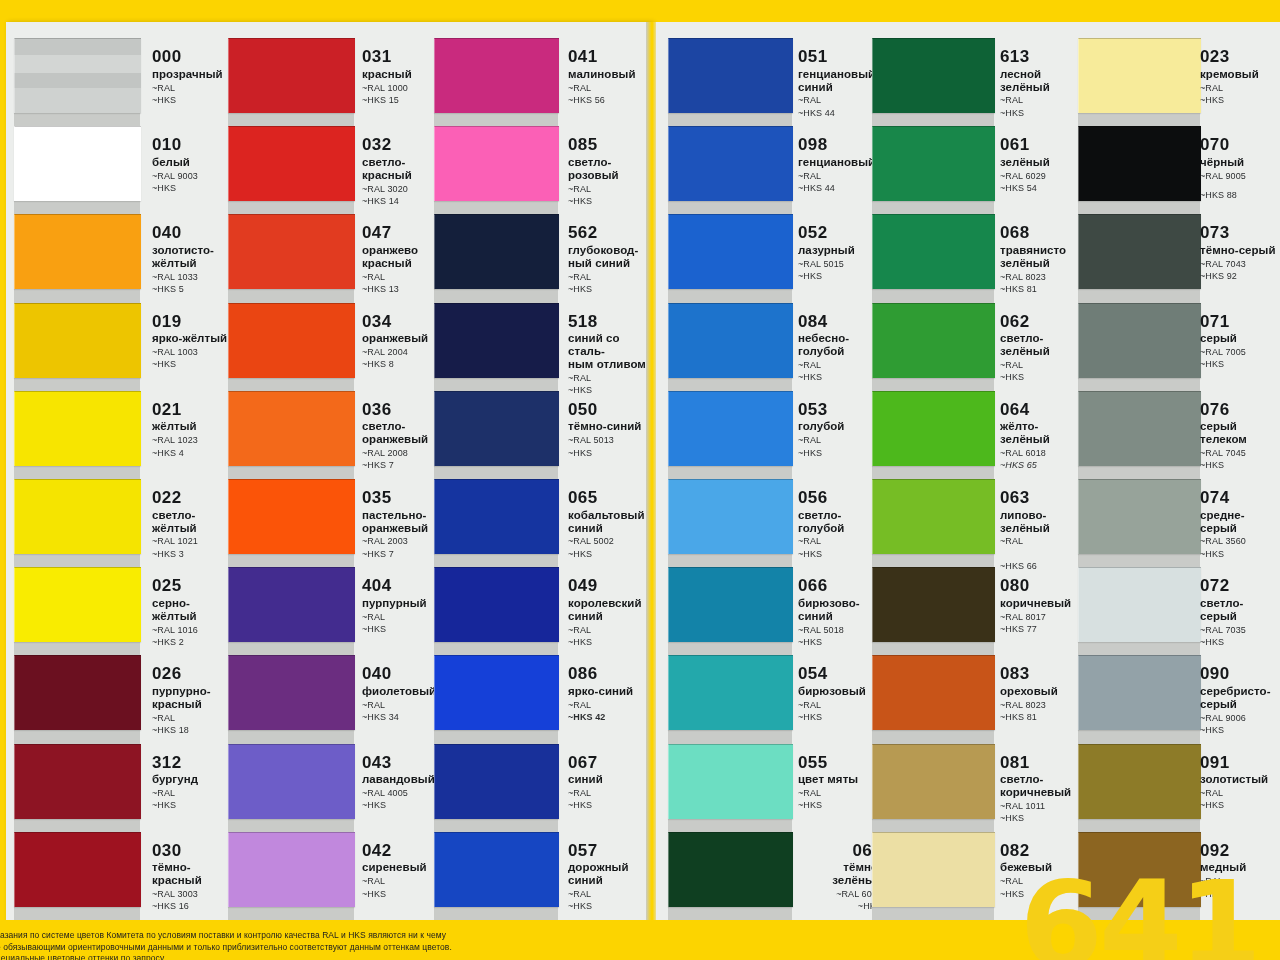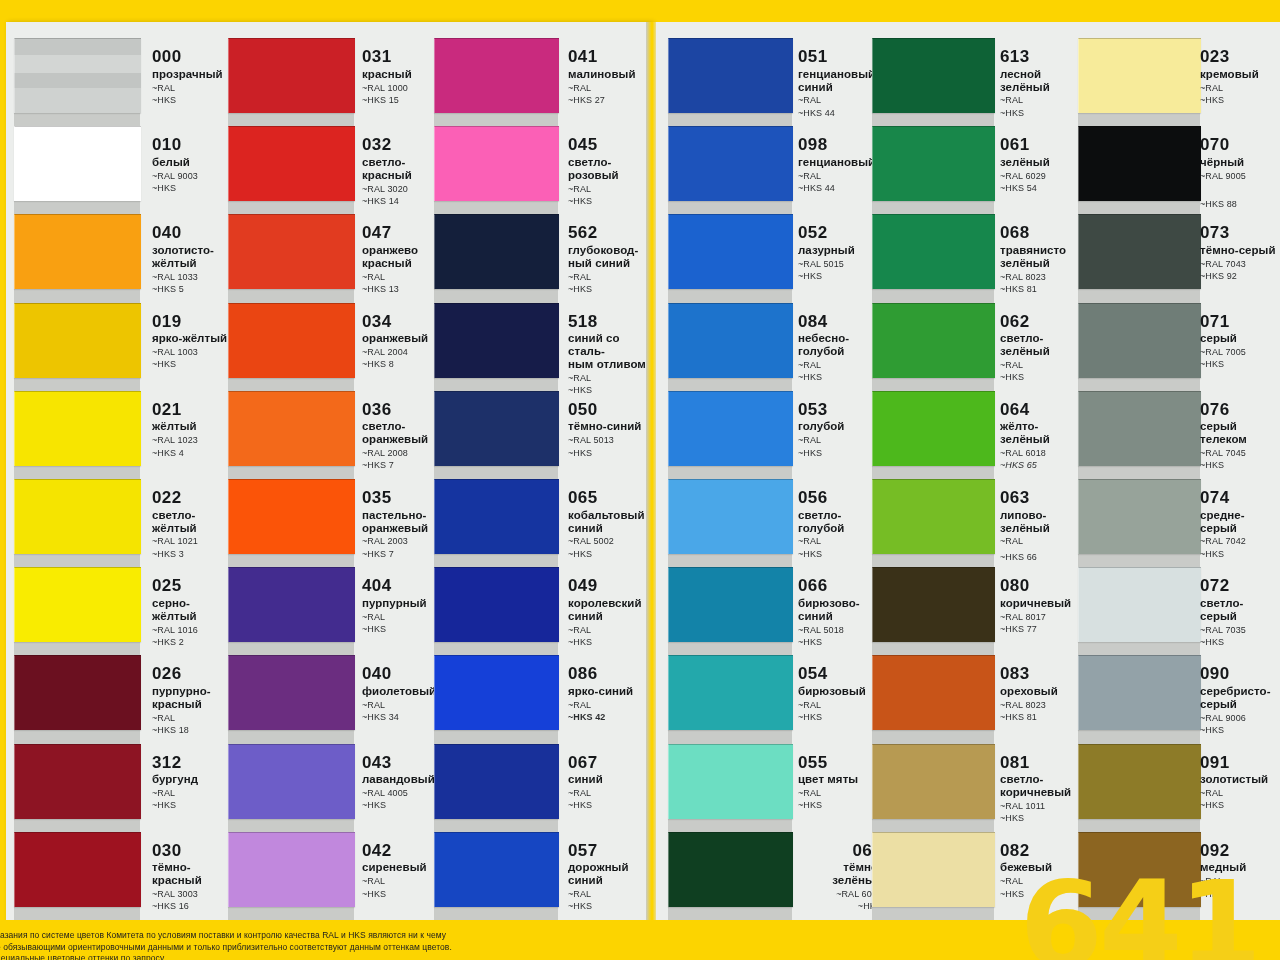--- a/index.html
+++ b/index.html
@@ -250,26 +250,26 @@
         <div class="cname">сиреневый</div>
         <div class="ref">~RAL</div>
         <div class="ref" style="margin-top: 1px;">~HKS</div>
       </div>
       <div class="gapstrip" style="left: 434px; width: 124px; top: 112px; height: 14.2px;"></div>
       <div class="swatch" style="left: 434px; top: 38px; width: 124px; height: 74px; background: rgb(201, 42, 126);"></div>
       <div class="label" style="left: 568px; top: 48px; width: 88px;">
         <div class="code">041</div>
         <div class="cname">малиновый</div>
         <div class="ref">~RAL</div>
-        <div class="ref" style="margin-top: 1px;">~HKS 27</div>
+        <div class="ref" style="margin-top: 1px;">~HKS 56</div>
       </div>
       <div class="gapstrip" style="left: 434px; width: 124px; top: 200.2px; height: 14.2px;"></div>
       <div class="swatch" style="left: 434px; top: 126.2px; width: 124px; height: 74px; background: rgb(251, 96, 182);"></div>
       <div class="label" style="left: 568px; top: 136.2px; width: 88px;">
-        <div class="code">045</div>
+        <div class="code">085</div>
         <div class="cname">светло-<br>розовый</div>
         <div class="ref">~RAL</div>
         <div class="ref" style="margin-top: 1px;">~HKS</div>
       </div>
       <div class="gapstrip" style="left: 434px; width: 124px; top: 288.4px; height: 14.2px;"></div>
       <div class="swatch" style="left: 434px; top: 214.4px; width: 124px; height: 74px; background: rgb(20, 31, 59);"></div>
       <div class="label" style="left: 568px; top: 224.4px; width: 88px;">
         <div class="code">562</div>
         <div class="cname">глубоковод-<br>ный синий</div>
         <div class="ref">~RAL</div>
@@ -450,21 +450,21 @@
         <div class="cname">жёлто-<br>зелёный</div>
         <div class="ref">~RAL 6018</div>
         <div class="ref" style="margin-top: 1px; font-style: italic;">~HKS 65</div>
       </div>
       <div class="gapstrip" style="left: 872px; width: 122px; top: 553px; height: 14.2px;"></div>
       <div class="swatch" style="left: 872px; top: 479px; width: 122px; height: 74px; background: rgb(118, 189, 37);"></div>
       <div class="label" style="left: 1000px; top: 489px; width: 82px;">
         <div class="code">063</div>
         <div class="cname">липово-<br>зелёный</div>
         <div class="ref">~RAL</div>
-        <div class="ref" style="margin-top: 4px;">~HKS 66</div>
+        <div class="ref" style="margin-top: 13px;">~HKS 66</div>
       </div>
       <div class="gapstrip" style="left: 872px; width: 122px; top: 641.2px; height: 14.2px;"></div>
       <div class="swatch" style="left: 872px; top: 567.2px; width: 122px; height: 74px; background: rgb(58, 49, 24);"></div>
       <div class="label" style="left: 1000px; top: 577.2px; width: 82px;">
         <div class="code">080</div>
         <div class="cname">коричневый</div>
         <div class="ref">~RAL 8017</div>
         <div class="ref" style="margin-top: 1px;">~HKS 77</div>
       </div>
       <div class="gapstrip" style="left: 872px; width: 122px; top: 729.4px; height: 14.2px;"></div>
@@ -498,21 +498,21 @@
         <div class="cname">кремовый</div>
         <div class="ref">~RAL</div>
         <div class="ref" style="margin-top: 1px;">~HKS</div>
       </div>
       <div class="gapstrip" style="left: 1078px; width: 122px; top: 200.2px; height: 14.2px;"></div>
       <div class="swatch" style="left: 1078px; top: 126.2px; width: 122px; height: 74px; background: rgb(12, 13, 14);"></div>
       <div class="label" style="left: 1200px; top: 136.2px; width: 80px;">
         <div class="code">070</div>
         <div class="cname">чёрный</div>
         <div class="ref">~RAL 9005</div>
-        <div class="ref" style="margin-top: 17px;">~HKS 88</div>
+        <div class="ref" style="margin-top: 8px;">~HKS 88</div>
       </div>
       <div class="gapstrip" style="left: 1078px; width: 122px; top: 288.4px; height: 14.2px;"></div>
       <div class="swatch" style="left: 1078px; top: 214.4px; width: 122px; height: 74px; background: rgb(62, 73, 68);"></div>
       <div class="label" style="left: 1200px; top: 224.4px; width: 80px;">
         <div class="code">073</div>
         <div class="cname">тёмно-серый</div>
         <div class="ref">~RAL 7043</div>
         <div class="ref" style="margin-top: 1px;">~HKS 92</div>
       </div>
       <div class="gapstrip" style="left: 1078px; width: 122px; top: 376.6px; height: 14.2px;"></div>
@@ -529,21 +529,21 @@
         <div class="code">076</div>
         <div class="cname">серый<br>телеком</div>
         <div class="ref">~RAL 7045</div>
         <div class="ref" style="margin-top: 1px;">~HKS</div>
       </div>
       <div class="gapstrip" style="left: 1078px; width: 122px; top: 553px; height: 14.2px;"></div>
       <div class="swatch" style="left: 1078px; top: 479px; width: 122px; height: 74px; background: rgb(151, 163, 154);"></div>
       <div class="label" style="left: 1200px; top: 489px; width: 80px;">
         <div class="code">074</div>
         <div class="cname">средне-серый</div>
-        <div class="ref">~RAL 7042</div>
+        <div class="ref">~RAL 3560</div>
         <div class="ref" style="margin-top: 1px;">~HKS</div>
       </div>
       <div class="gapstrip" style="left: 1078px; width: 122px; top: 641.2px; height: 14.2px;"></div>
       <div class="swatch" style="left: 1078px; top: 567.2px; width: 122px; height: 74px; background: rgb(215, 224, 224);"></div>
       <div class="label" style="left: 1200px; top: 577.2px; width: 80px;">
         <div class="code">072</div>
         <div class="cname">светло-серый</div>
         <div class="ref">~RAL 7035</div>
         <div class="ref" style="margin-top: 1px;">~HKS</div>
       </div>

